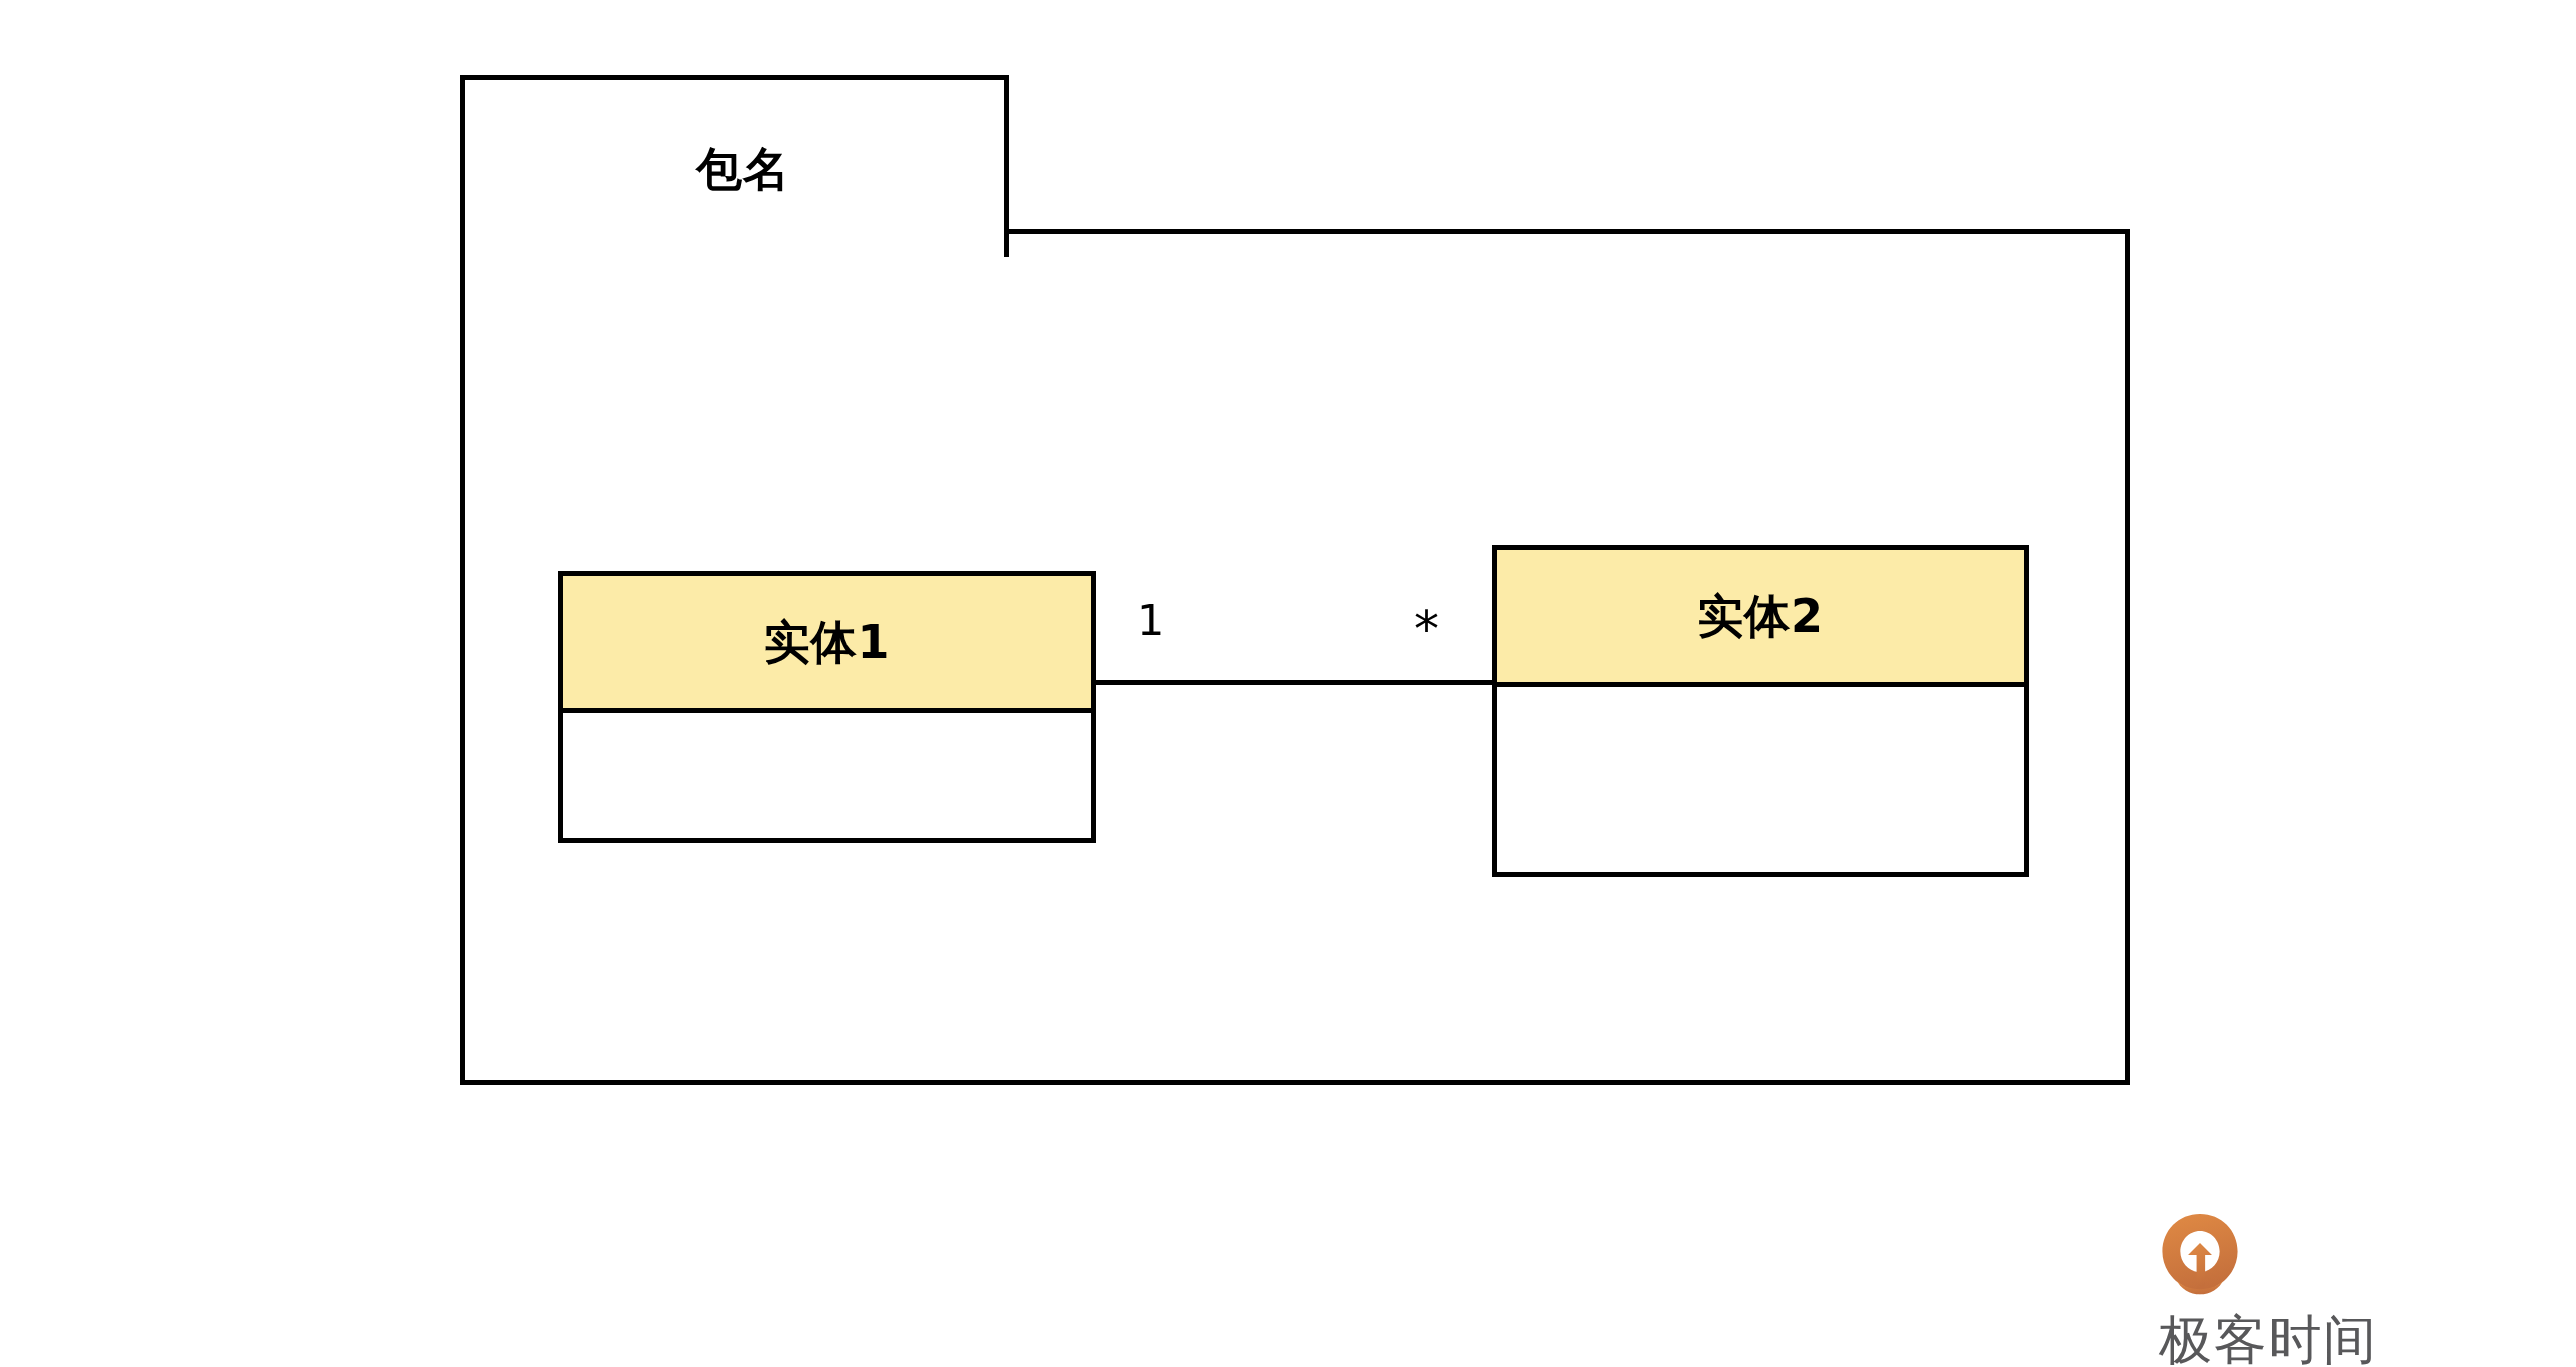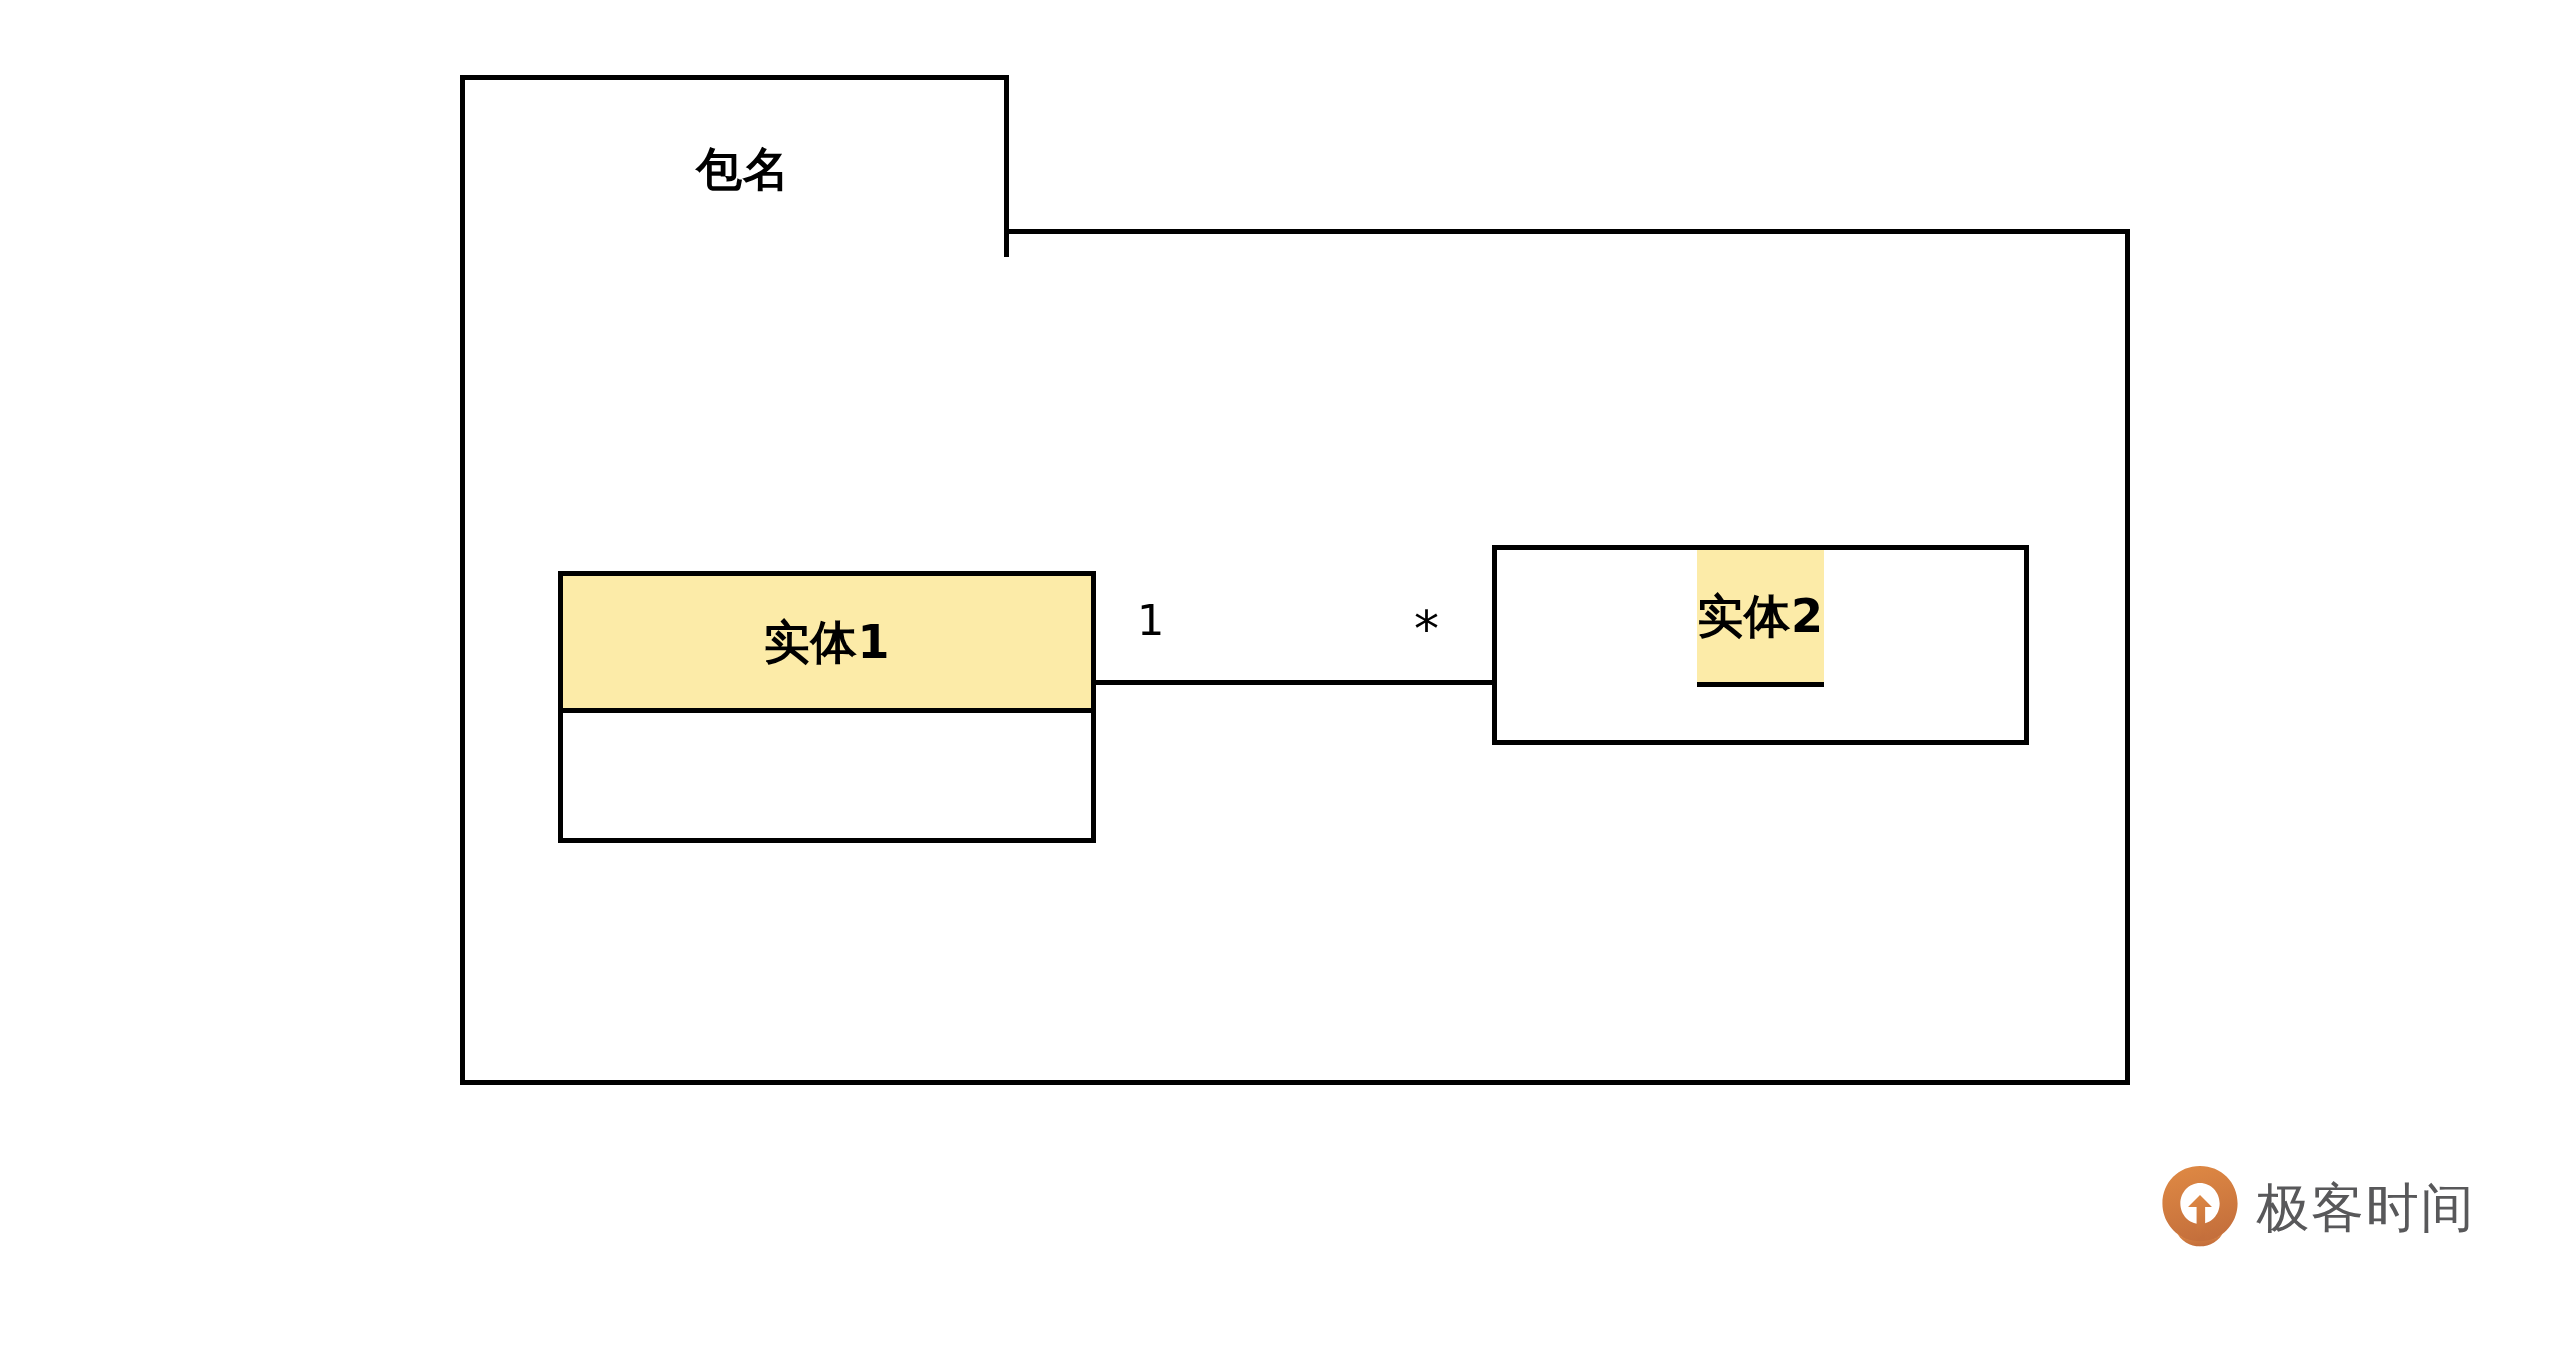--- a/index.html
+++ b/index.html
@@ -91,22 +91,21 @@
   #entity-1 {
     left: 558px;
     top: 545px;
     width: 538px;
     height: 272px;
   }
   #entity-2 {
     left: 1492px;
     top: 545px;
     width: 537px;
-    height: 200px;
-    align-items: center;
+    height: 332px;
   }
 
   
   .assoc-line {
     position: absolute;
     left: 1091px;
     top: 680px;
     width: 407px;
     height: 5.1px;
     background: #000000;
@@ -131,24 +130,23 @@
   #mult-target {
     left: 1414px;
     top: 604px;
     font-size: 50px;
   }
 
   
   .watermark {
     position: absolute;
     left: 2159px;
-    top: 1164px;
-    display: flex;
-    flex-direction: row;
-    align-items: center;
+    top: 1212px;
+    display: flex;
+    flex-direction: column;
     gap: 15.4px;
     z-index: 10;
   }
   .watermark-mark {
     width: 82px;
     height: 86px;
     flex: 0 0 auto;
     display: block;
   }
   .watermark-text {

